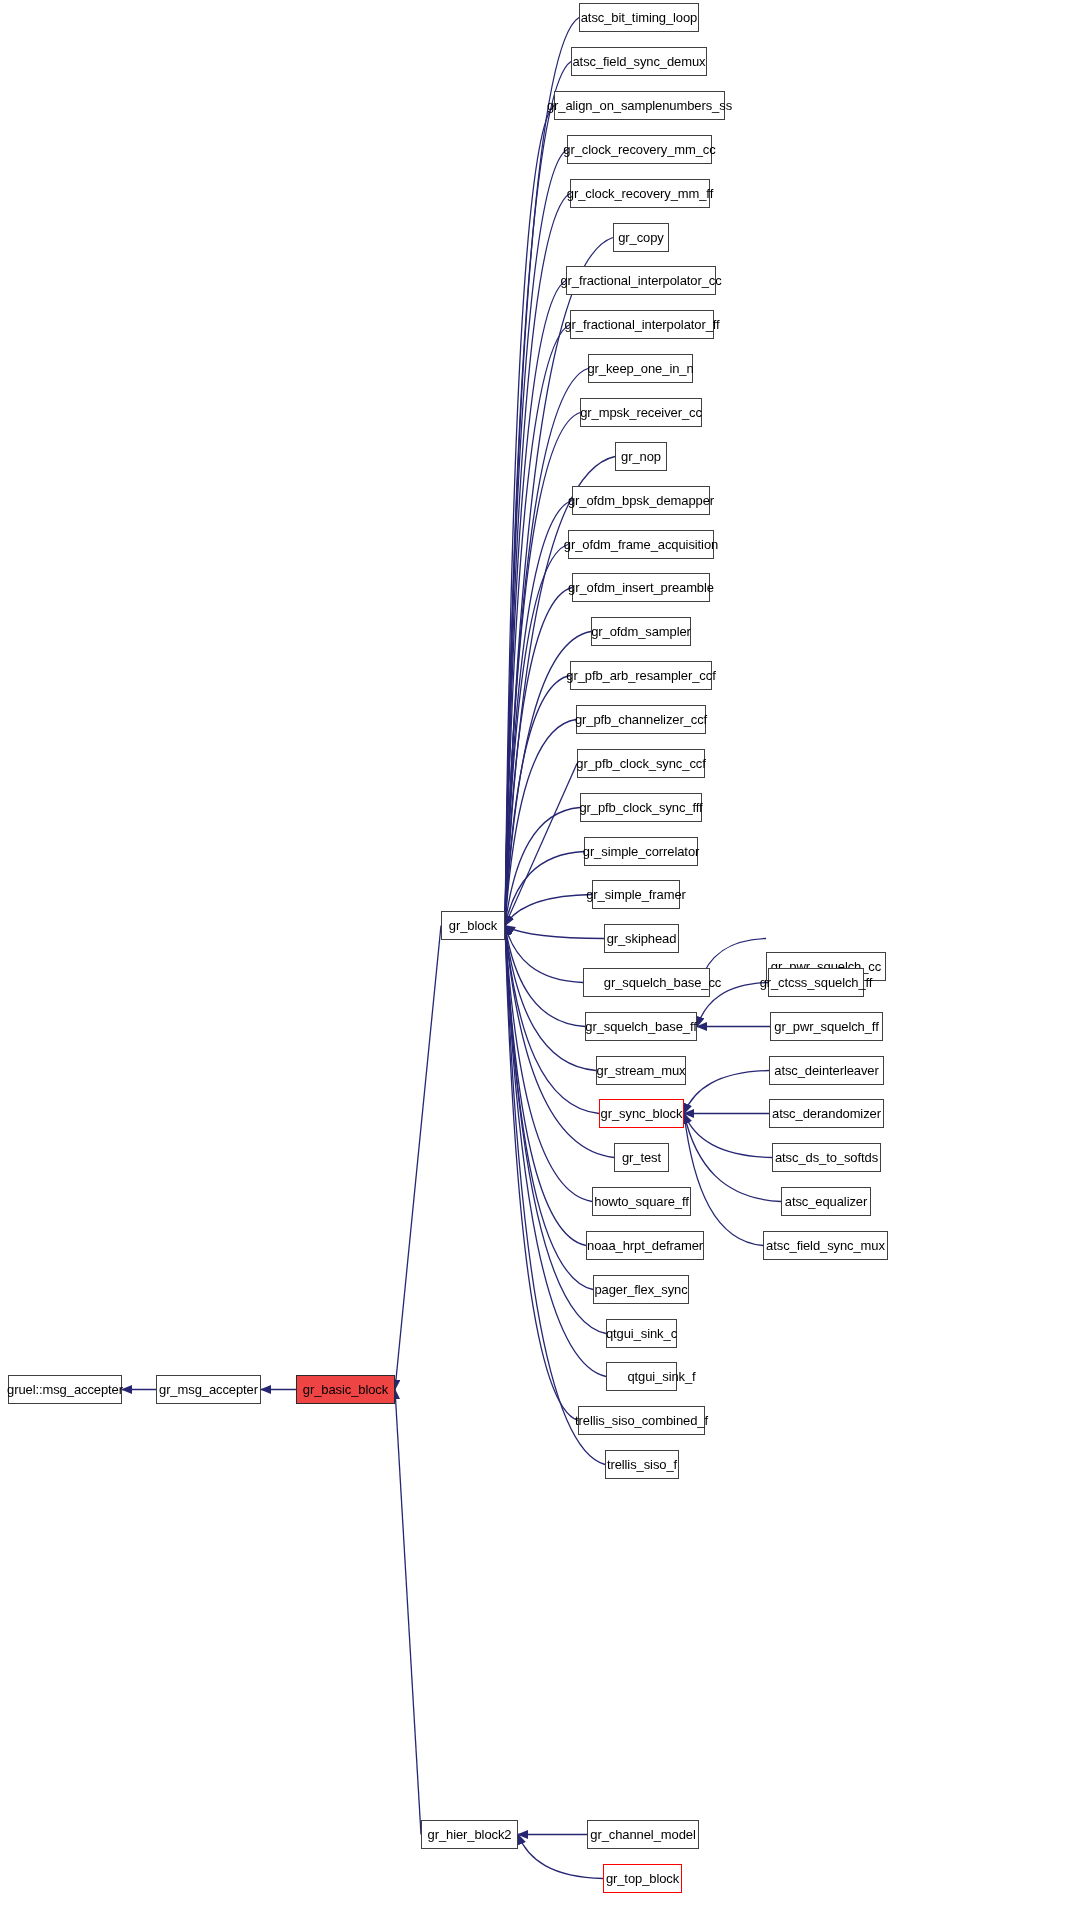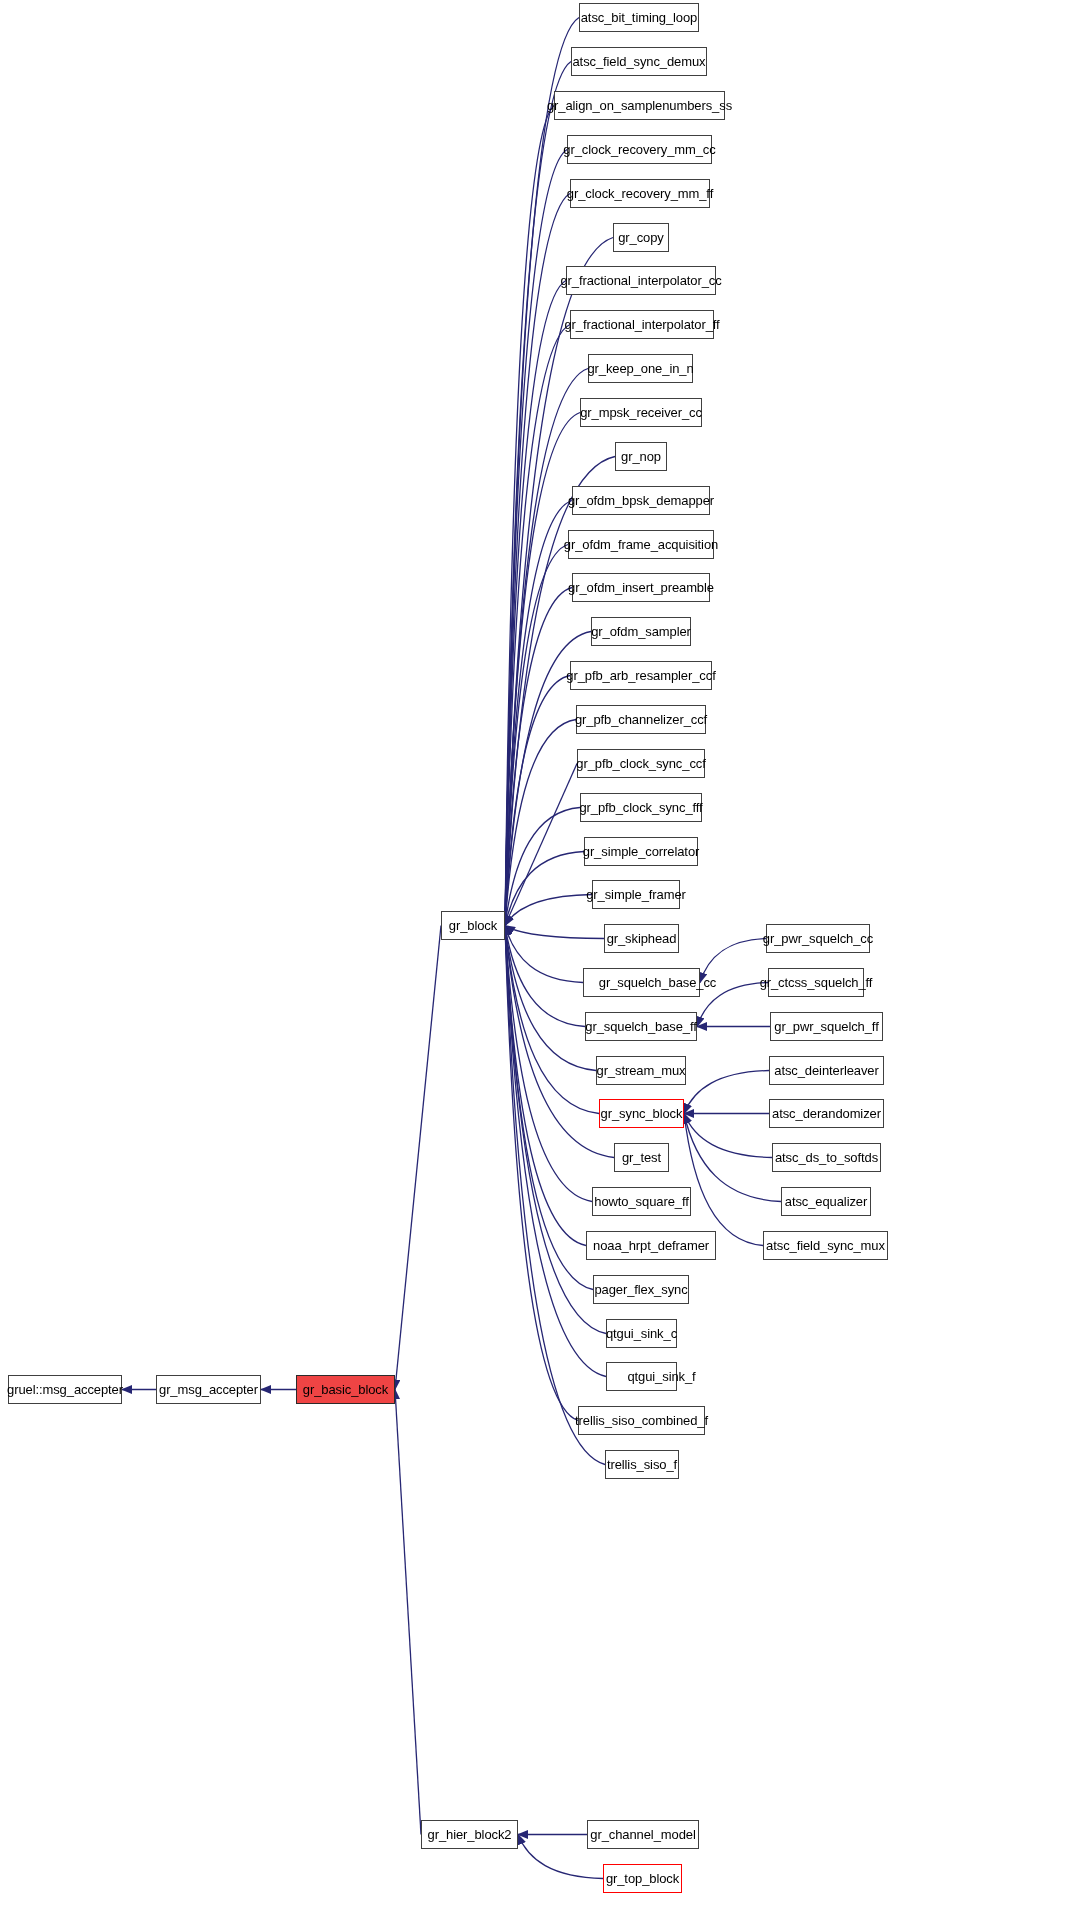--- a/index.html
+++ b/index.html
@@ -185,57 +185,57 @@
       </div>
       <div class="node" style="left: 584px; top: 837px; width: 114px;">
         <span class="node-label">gr_simple_correlator</span>
       </div>
       <div class="node" style="left: 592px; top: 880px; width: 88px;">
         <span class="node-label">gr_simple_framer</span>
       </div>
       <div class="node" style="left: 604px; top: 924px; width: 75px;">
         <span class="node-label">gr_skiphead</span>
       </div>
-      <div class="node" style="left: 583px; top: 968px; width: 117px; padding-left: 32px;">
+      <div class="node" style="left: 583px; top: 968px; width: 127px; padding-left: 32px;">
         <span class="node-label">gr_squelch_base_cc</span>
       </div>
       <div class="node" style="left: 585px; top: 1012px; width: 112px;">
         <span class="node-label">gr_squelch_base_ff</span>
       </div>
       <div class="node" style="left: 596px; top: 1056px; width: 90px;">
         <span class="node-label">gr_stream_mux</span>
       </div>
       <div class="node highlight" style="left: 599px; top: 1099px; width: 85px; justify-content: center;">
         <span class="node-label">gr_sync_block</span>
       </div>
       <div class="node" style="left: 614px; top: 1143px; width: 55px;">
         <span class="node-label">gr_test</span>
       </div>
       <div class="node" style="left: 592px; top: 1187px; width: 99px;">
         <span class="node-label">howto_square_ff</span>
       </div>
-      <div class="node" style="left: 586px; top: 1231px; width: 130px;">
+      <div class="node" style="left: 586px; top: 1231px; width: 118px;">
         <span class="node-label">noaa_hrpt_deframer</span>
       </div>
       <div class="node" style="left: 593px; top: 1275px; width: 96px;">
         <span class="node-label">pager_flex_sync</span>
       </div>
       <div class="node" style="left: 606px; top: 1319px; width: 71px;">
         <span class="node-label">qtgui_sink_c</span>
       </div>
       <div class="node" style="left: 606px; top: 1362px; width: 71px; padding-left: 40px;">
         <span class="node-label">qtgui_sink_f</span>
       </div>
       <div class="node" style="left: 578px; top: 1406px; width: 127px;">
         <span class="node-label">trellis_siso_combined_f</span>
       </div>
       <div class="node" style="left: 605px; top: 1450px; width: 74px;">
         <span class="node-label">trellis_siso_f</span>
       </div>
-      <div class="node" style="left: 766px; top: 924px; width: 104px;">
+      <div class="node" style="left: 766px; top: 952px; width: 120px;">
         <span class="node-label">gr_pwr_squelch_cc</span>
       </div>
       <div class="node" style="left: 768px; top: 968px; width: 96px; align-items: center;">
         <span class="node-label">gr_ctcss_squelch_ff</span>
       </div>
       <div class="node" style="left: 770px; top: 1012px; width: 113px;">
         <span class="node-label">gr_pwr_squelch_ff</span>
       </div>
       <div class="node" style="left: 769px; top: 1056px; width: 115px;">
         <span class="node-label">atsc_deinterleaver</span>

